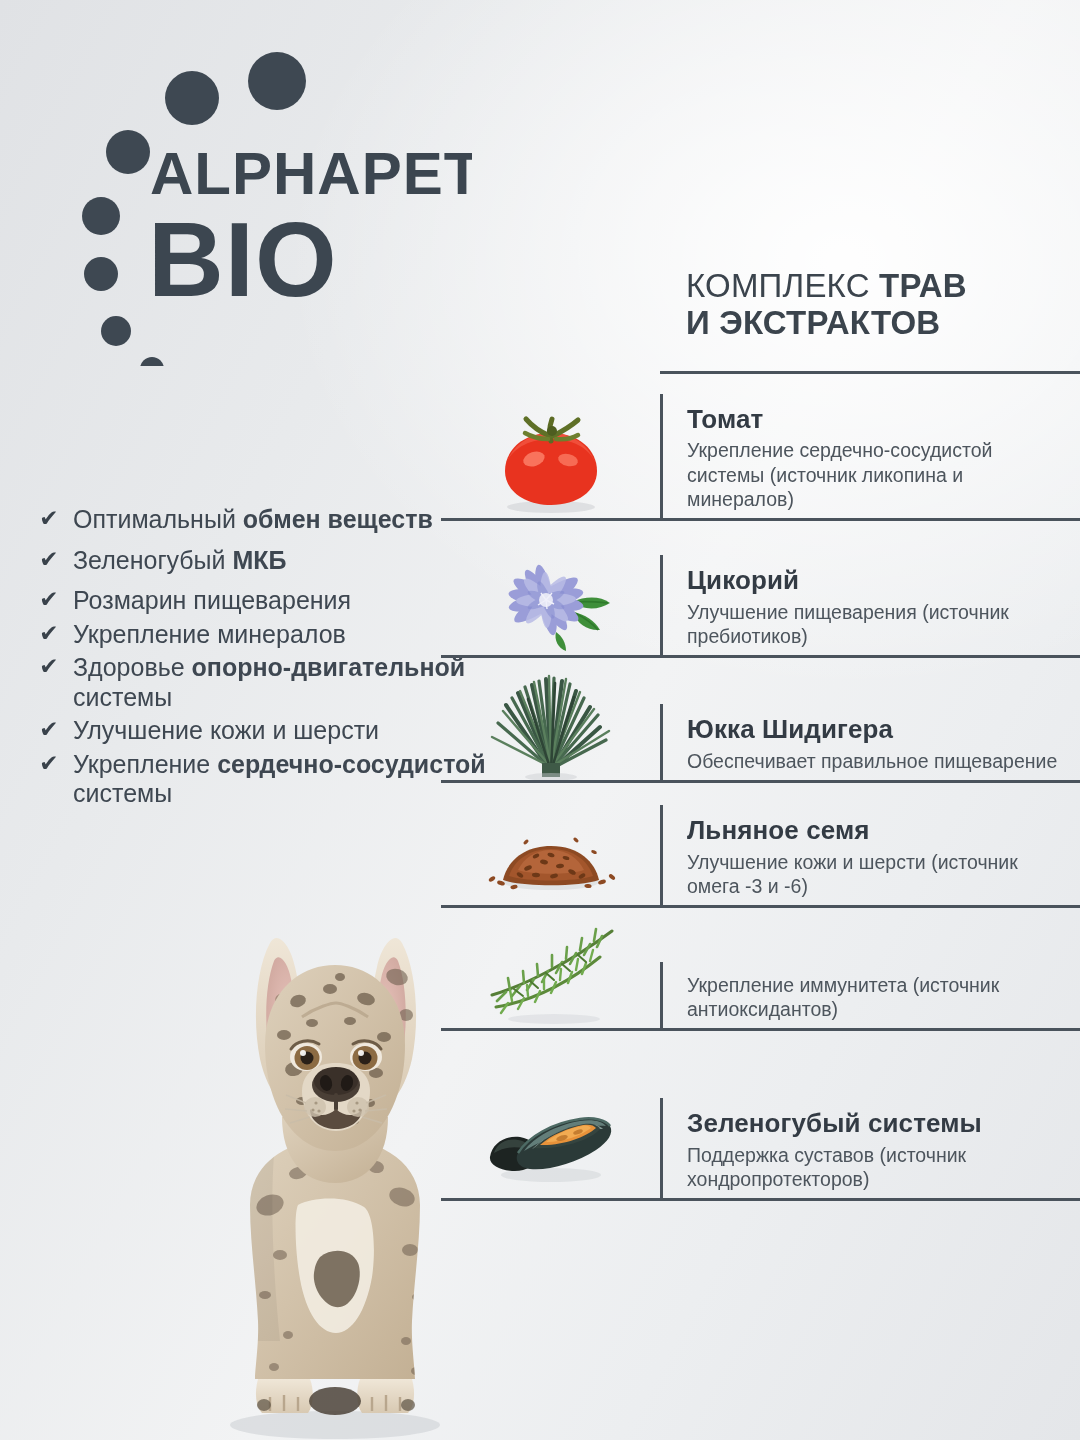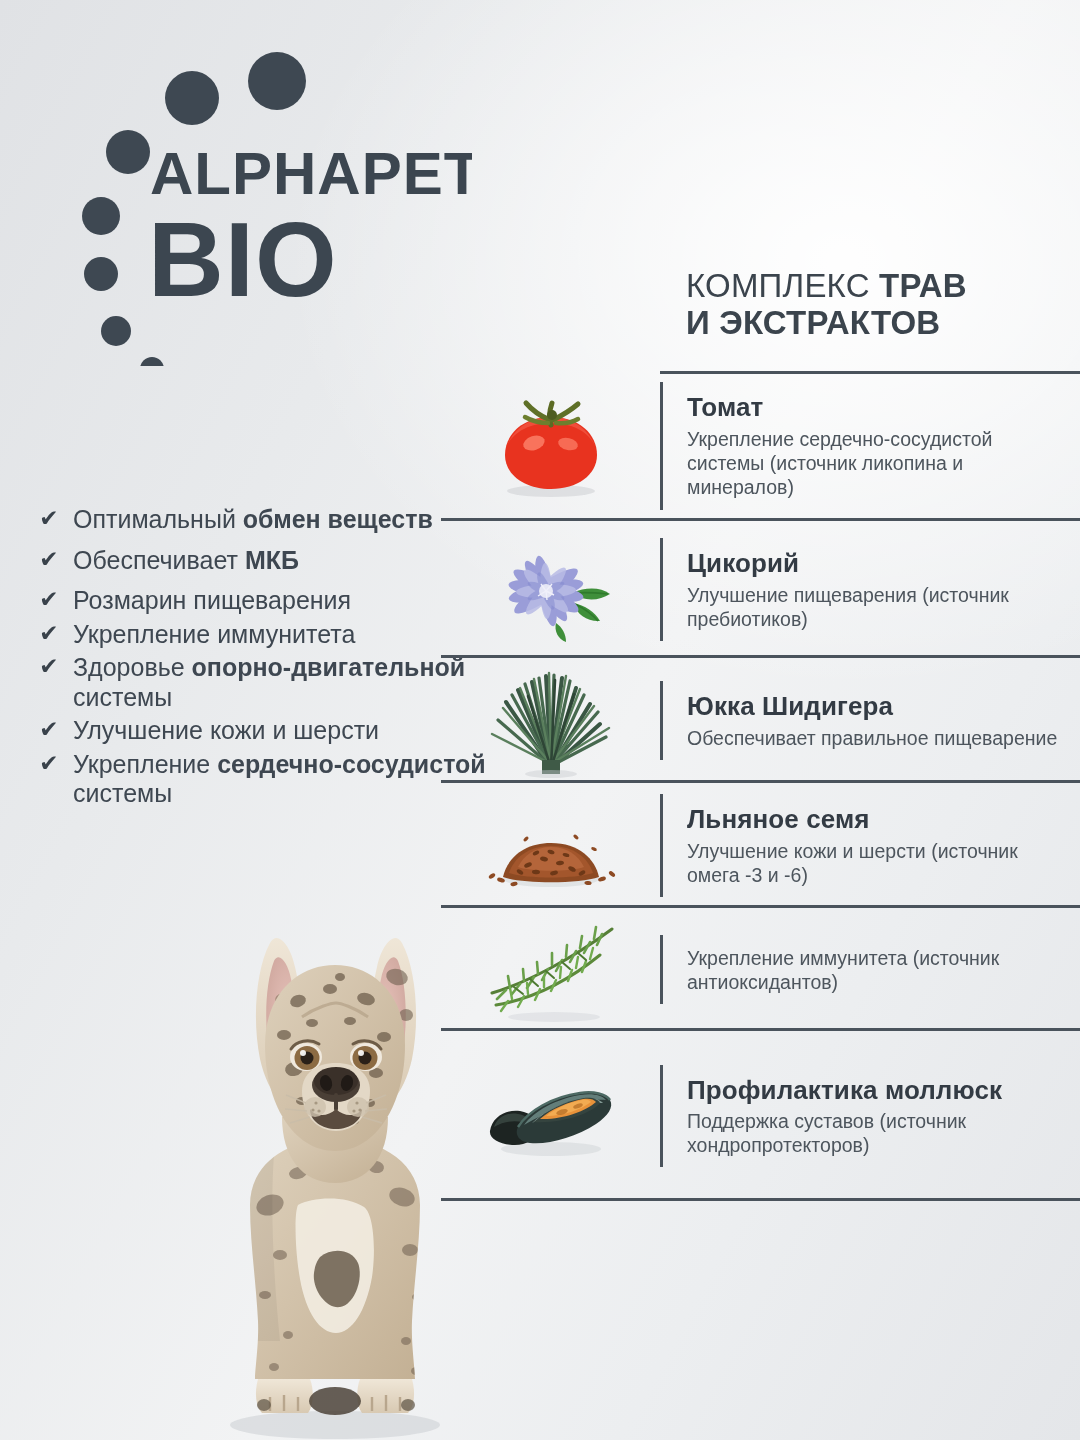--- a/index.html
+++ b/index.html
@@ -43,21 +43,21 @@
   }
   .benefit .btxt{font-size:25px;line-height:1.18;font-weight:400;}
   .benefit .btxt b{font-weight:700;}
   .benefit.tight{margin-bottom:4px;}
 
   
   #table{
     position:absolute;left:441px;top:371px;width:639px;height:830px;
   }
   .tbl-row{
-    position:relative;display:flex;align-items:center;
+    position:relative;display:flex;align-items:flex-end;
     box-sizing:border-box;
   }
   .cell-img{
     width:219px;flex:0 0 219px;
     display:flex;align-items:center;justify-content:center;
     box-sizing:border-box;position:relative;
   }
   .cell-txt{
     flex:1 1 auto;box-sizing:border-box;
     padding:11px 14px 10px 24px;
@@ -125,31 +125,31 @@
 
   <div id="benefits">
 
     <div class="benefit">
       <span class="chk">✔</span>
       <span class="btxt"><span>Оптимальный </span><b>обмен веществ</b><span></span></span>
     </div>
 
     <div class="benefit">
       <span class="chk">✔</span>
-      <span class="btxt"><span>Обеспечивает </span><b>МКБ</b><span></span></span>
+      <span class="btxt"><span>Зеленогубый </span><b>МКБ</b><span></span></span>
     </div>
 
     <div class="benefit tight">
       <span class="chk">✔</span>
       <span class="btxt"><span>Розмарин пищеварения</span><b></b><span></span></span>
     </div>
 
     <div class="benefit tight">
       <span class="chk">✔</span>
-      <span class="btxt"><span>Укрепление иммунитета</span><b></b><span></span></span>
+      <span class="btxt"><span>Укрепление минералов</span><b></b><span></span></span>
     </div>
 
     <div class="benefit tight">
       <span class="chk">✔</span>
       <span class="btxt"><span>Здоровье </span><b>опорно-двигательной</b><span> системы</span></span>
     </div>
 
     <div class="benefit tight">
       <span class="chk">✔</span>
       <span class="btxt"><span>Улучшение кожи и шерсти</span><b></b><span></span></span>
@@ -379,21 +379,21 @@
             <path d="M70 59c10-8 24-14 36-16 4-1 8 0 9 2-9 7-27 14-45 14z" fill="#f2ab52"></path>
             <g fill="#b26a22" opacity=".7">
               <ellipse cx="86" cy="55" rx="6" ry="2.6" transform="rotate(-18 86 55)"></ellipse>
               <ellipse cx="102" cy="49" rx="5" ry="2.2" transform="rotate(-20 102 49)"></ellipse>
             </g>
             <path d="M42 70c10-16 34-30 62-34 14-2 26 1 30 7" fill="none" stroke="#4d6a64" stroke-width="2.5"></path>
           </svg>
         </div>
       </div>
       <div class="cell-txt">
-        <div class="ing-name">Профилактика моллюск</div>
+        <div class="ing-name">Зеленогубый системы</div>
         <div class="ing-desc">Поддержка суставов (источник хондропротекторов)</div>
       </div>
     </div>
 
     <div id="tbl-bottom"></div>
   </div>
 
   <div id="dog">
     <svg viewBox="0 0 330 535" aria-hidden="true">
       <defs>

